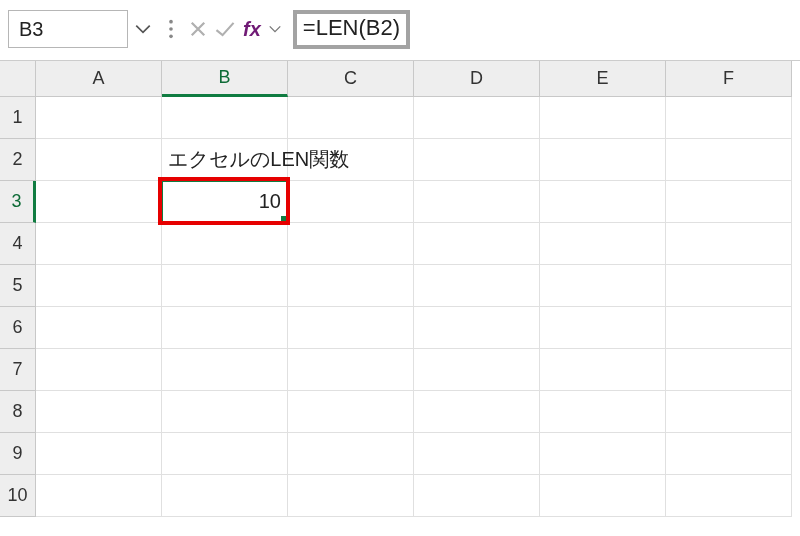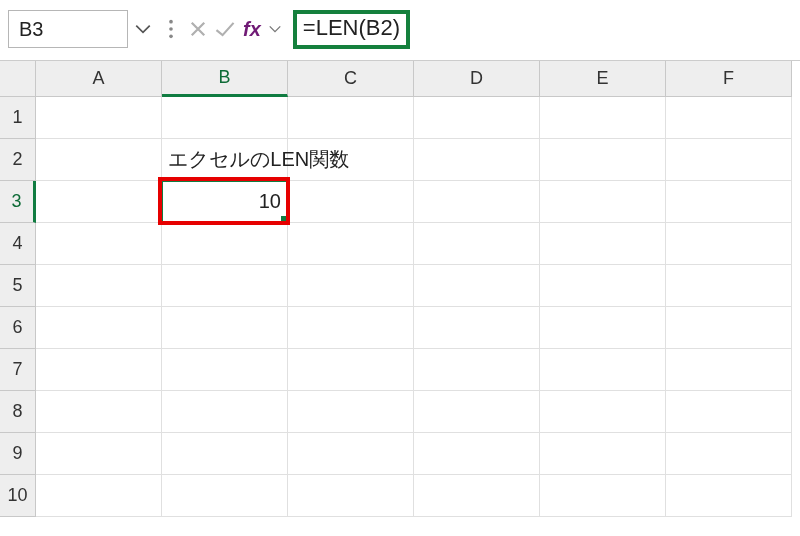--- a/index.html
+++ b/index.html
@@ -55,21 +55,21 @@
   .formula-input {
     flex: 0 0 auto;
     height: 38px;
     font-size: 22px;
     font-family: inherit;
     padding: 0 8px;
     display: flex;
     align-items: center;
   }
   .highlight-formula {
-    border: 4px solid #15803d;
+    border: 4px solid #a3a3a3;
     padding: 1px 6px 4px 6px;
     display: inline-block;
   }
   svg { display: block; }
 
   
   .sheet {
     position: relative;
   }
   .corner {

